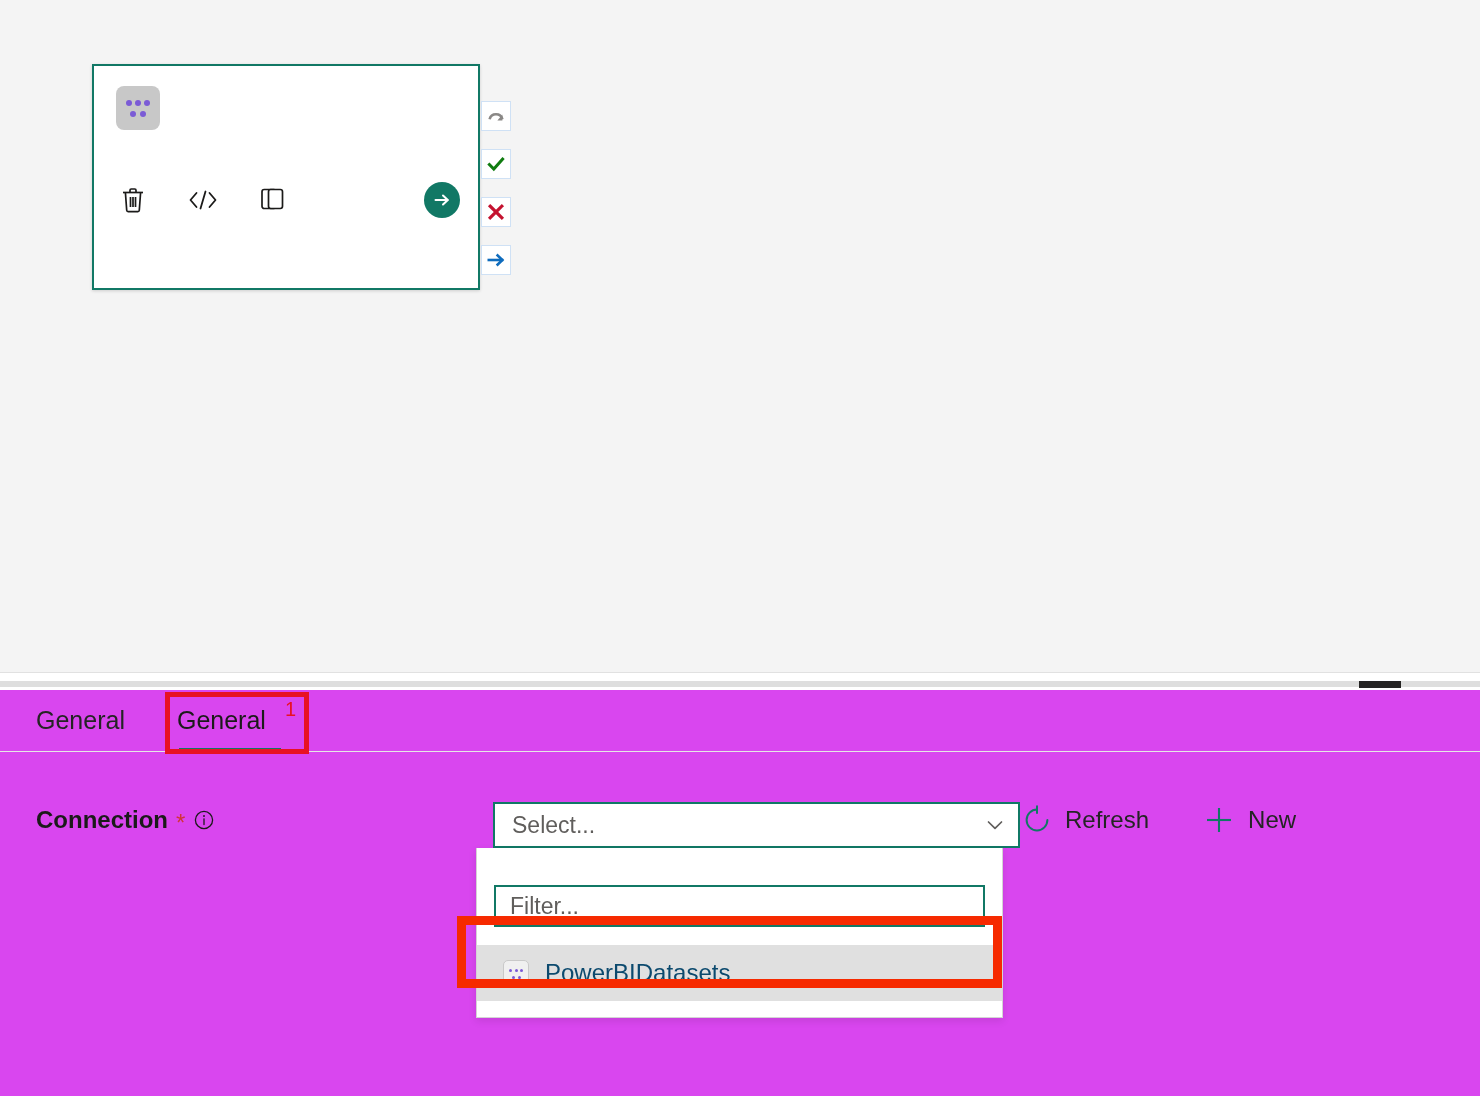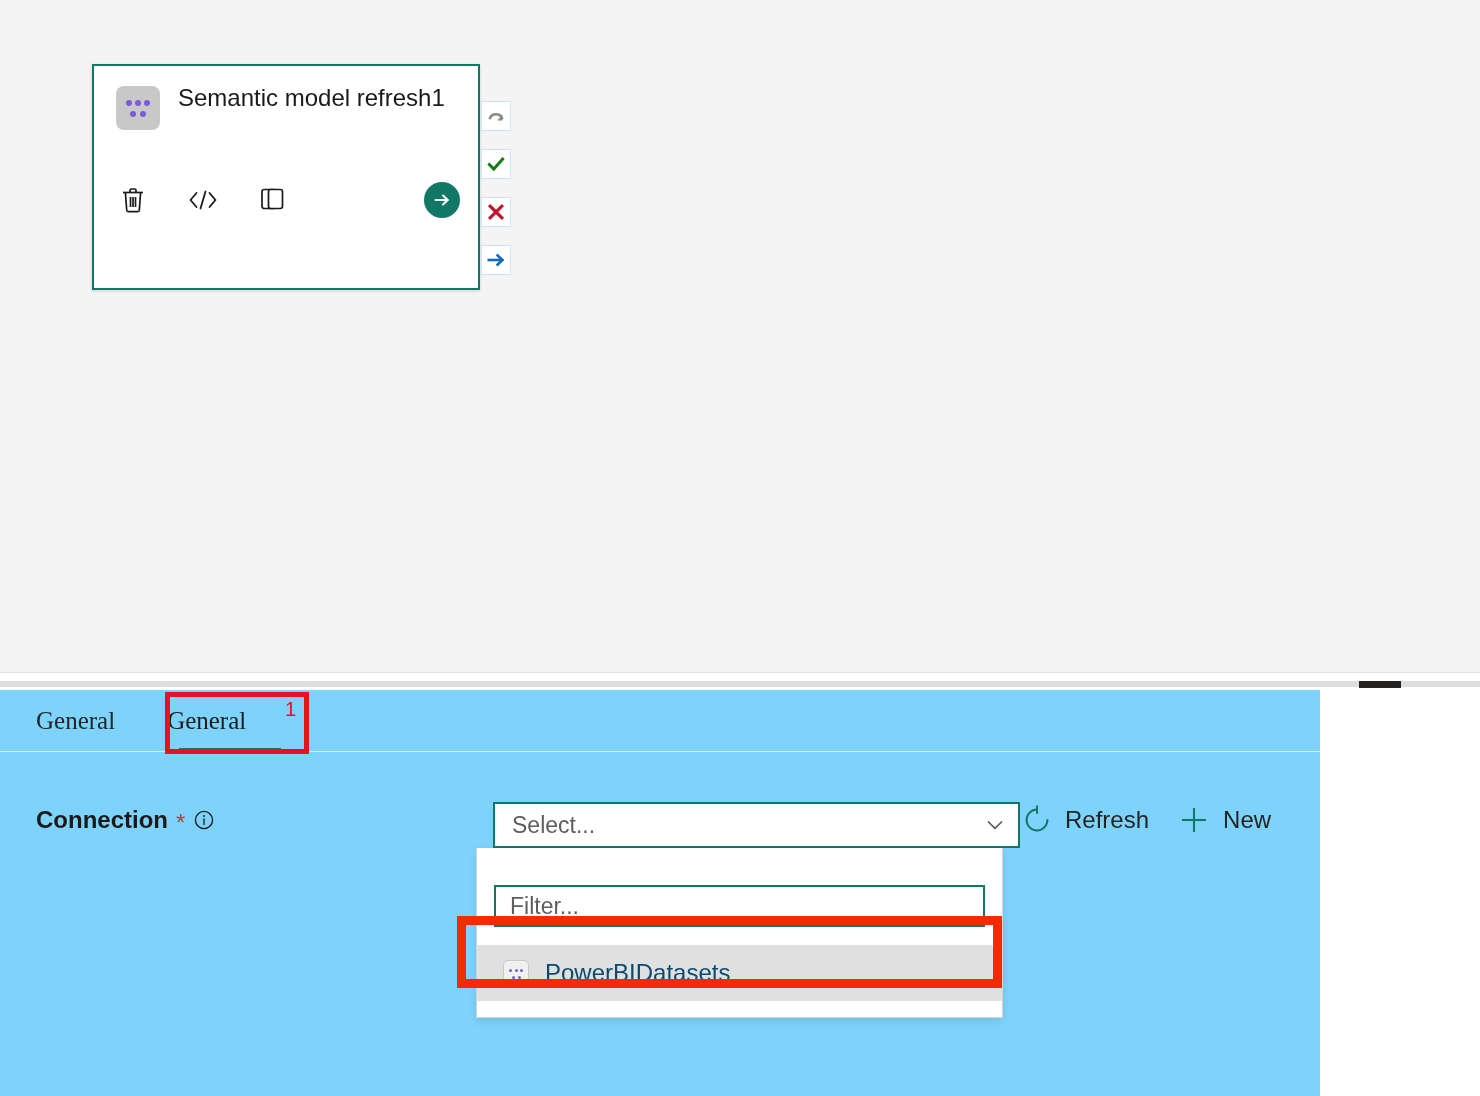--- a/index.html
+++ b/index.html
@@ -128,23 +128,22 @@
     left: 1359px; top: 8px;
     width: 42px; height: 7px;
     background: #252423;
     cursor: ns-resize;
   }
 
   
   #panel {
     position: absolute;
     left: 0; top: 690px;
-    width: 1320px; height: 406px;
-    background: #7dd3fc;
-    font-family: Liberation Serif, serif;
+    width: 1480px; height: 406px;
+    background: #d946ef;
   }
   #tabstrip {
     position: relative;
     height: 62px;
     border-bottom: 1px solid #e6e6e6;
     display: flex;
     align-items: center;
     padding-left: 36px;
   }
   .tab {
@@ -282,21 +281,21 @@
     border: 9px solid #f62a00;
     pointer-events: none;
   }
 
   
   #conn-actions {
     position: absolute;
     left: 1022px; top: 804px;
     display: flex;
     align-items: center;
-    gap: 29px;
+    gap: 54px;
   }
   .conn-action {
     display: flex;
     align-items: center;
     gap: 13px;
     cursor: pointer;
   }
   .conn-action .ca-label {
     font-size: 24px;
     color: #242424;
@@ -311,21 +310,20 @@
 
 
     <div id="card-body">
       <div id="card-type-icon">
         <span class="dot" style="left:10px; top:14px;"></span>
         <span class="dot" style="left:19px; top:14px;"></span>
         <span class="dot" style="left:28px; top:14px;"></span>
         <span class="dot" style="left:14px; top:25px;"></span>
         <span class="dot" style="left:24px; top:25px;"></span>
       </div>
-      <div id="card-name">Semantic model refresh1</div>
     </div>
 
     <div id="card-toolbar">
 
       <div class="card-tool">
         <svg width="26" height="28" viewBox="0 0 26 28" fill="none" stroke="#1b1a19" stroke-width="1.7">
           <path d="M3 6.5 H23"></path>
           <path d="M10 6.5 V4.2 Q10 3 11.2 3 H14.8 Q16 3 16 4.2 V6.5"></path>
           <path d="M5.4 6.5 L6.7 24.3 Q6.8 25.6 8.1 25.6 H17.9 Q19.2 25.6 19.3 24.3 L20.6 6.5"></path>
           <path d="M10.5 11 V21"></path>

